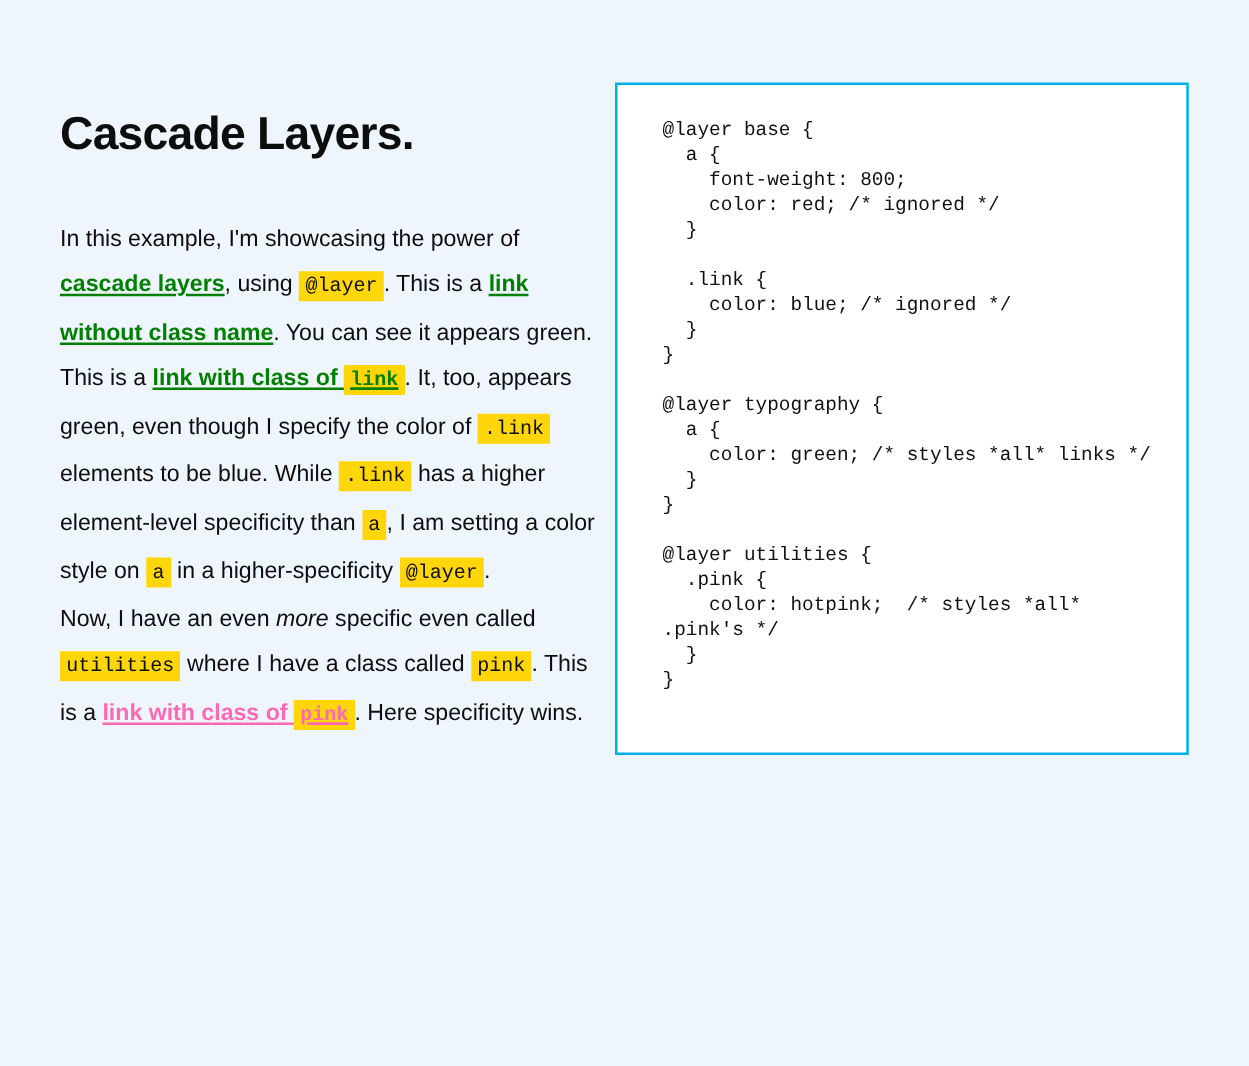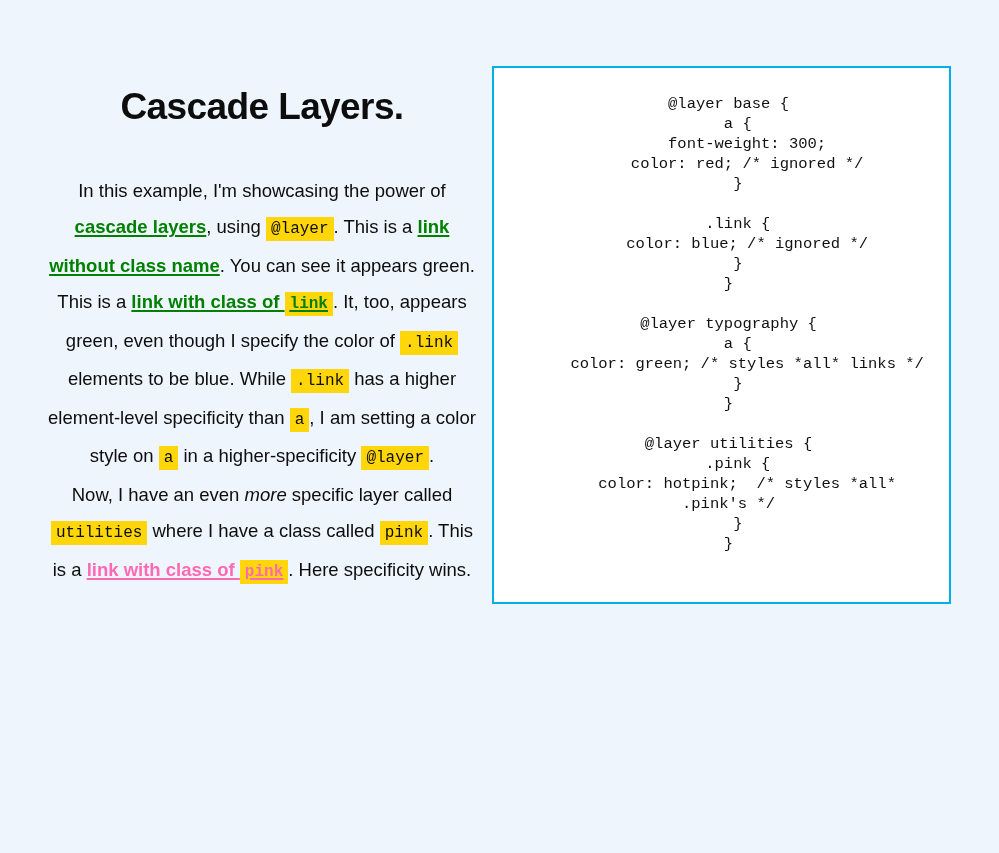--- a/index.html
+++ b/index.html
@@ -29,21 +29,20 @@
     overflow: hidden;
   }
 
   .page {
     position: relative;
     width: 999px;
     height: 819px;
     display: flex;
     flex-direction: row;
     align-items: flex-start;
-    text-align: center;
   }
 
   
   .col-left {
     width: 476px;
     padding: 88px 0 0 48px;
   }
 
   .title {
     margin: 0 0 46px 0;
@@ -133,30 +132,30 @@
 
 <div class="page">
 
   <div class="col-left">
 
     <h1 class="title">Cascade Layers.</h1>
 
     <p class="prose"><span>In this example, I'm showcasing the power of </span><a class="link-green" href="#">cascade layers</a><span>, using </span><code>@layer</code><span>. This is a </span><a class="link-green" href="#">link without class name</a><span>. You can see it appears green. This is a </span><a class="link-green" href="#"><span>link with class of </span><code>link</code></a><span>. It, too, appears green, even though I specify the color of </span><code>.link</code><span> elements to be blue. While </span><code>.link</code><span> has a higher element-level specificity than </span><code>a</code><span>, I am setting a color style on </span><code>a</code><span> in a higher-specificity </span><code>@layer</code><span>.</span></p>
 
 
-    <p class="prose"><span>Now, I have an even </span><em>more</em><span> specific layer called </span><code>utilities</code><span> where I have a class called </span><code>pink</code><span>. This is a </span><a class="link-pink" href="#"><span>link with class of </span><code>pink</code></a><span>. Here specificity wins.</span></p>
+    <p class="prose"><span>Now, I have an even </span><em>more</em><span> specific even called </span><code>utilities</code><span> where I have a class called </span><code>pink</code><span>. This is a </span><a class="link-pink" href="#"><span>link with class of </span><code>pink</code></a><span>. Here specificity wins.</span></p>
   </div>
 
   <div class="col-right">
 
 
     <div class="code-block">
       <pre>@layer base {
   a {
-    font-weight: 300;
+    font-weight: 800;
     color: red; /* ignored */
   }
 
   .link {
     color: blue; /* ignored */
   }
 }
 
 @layer typography {
   a {

